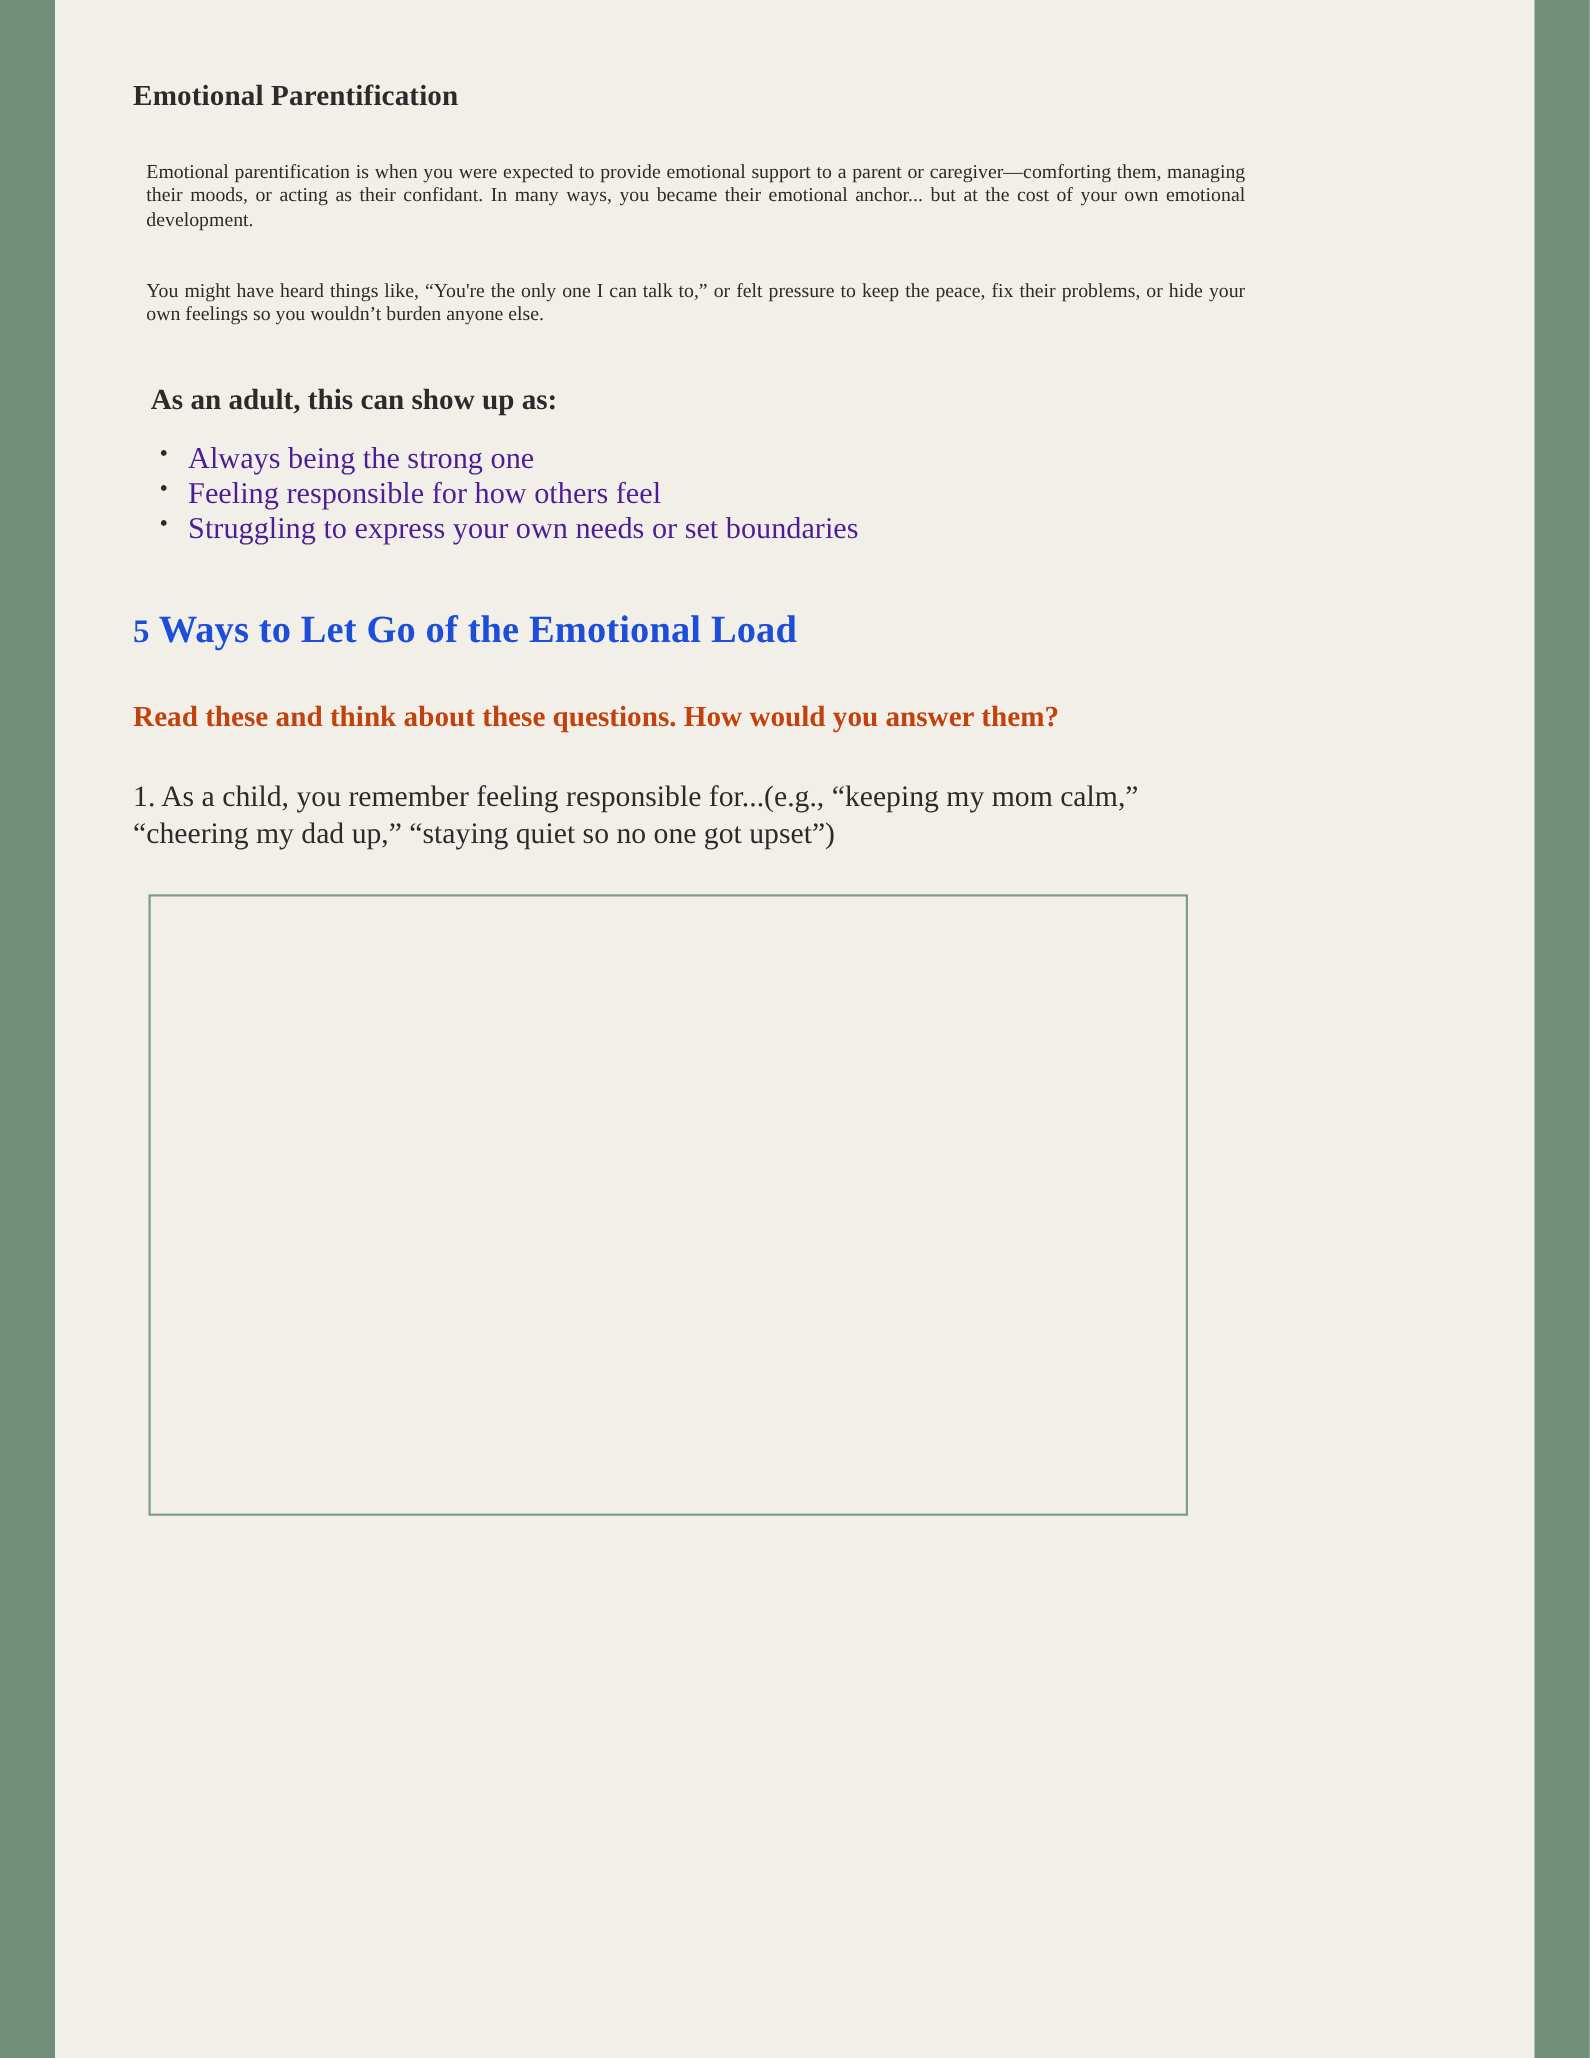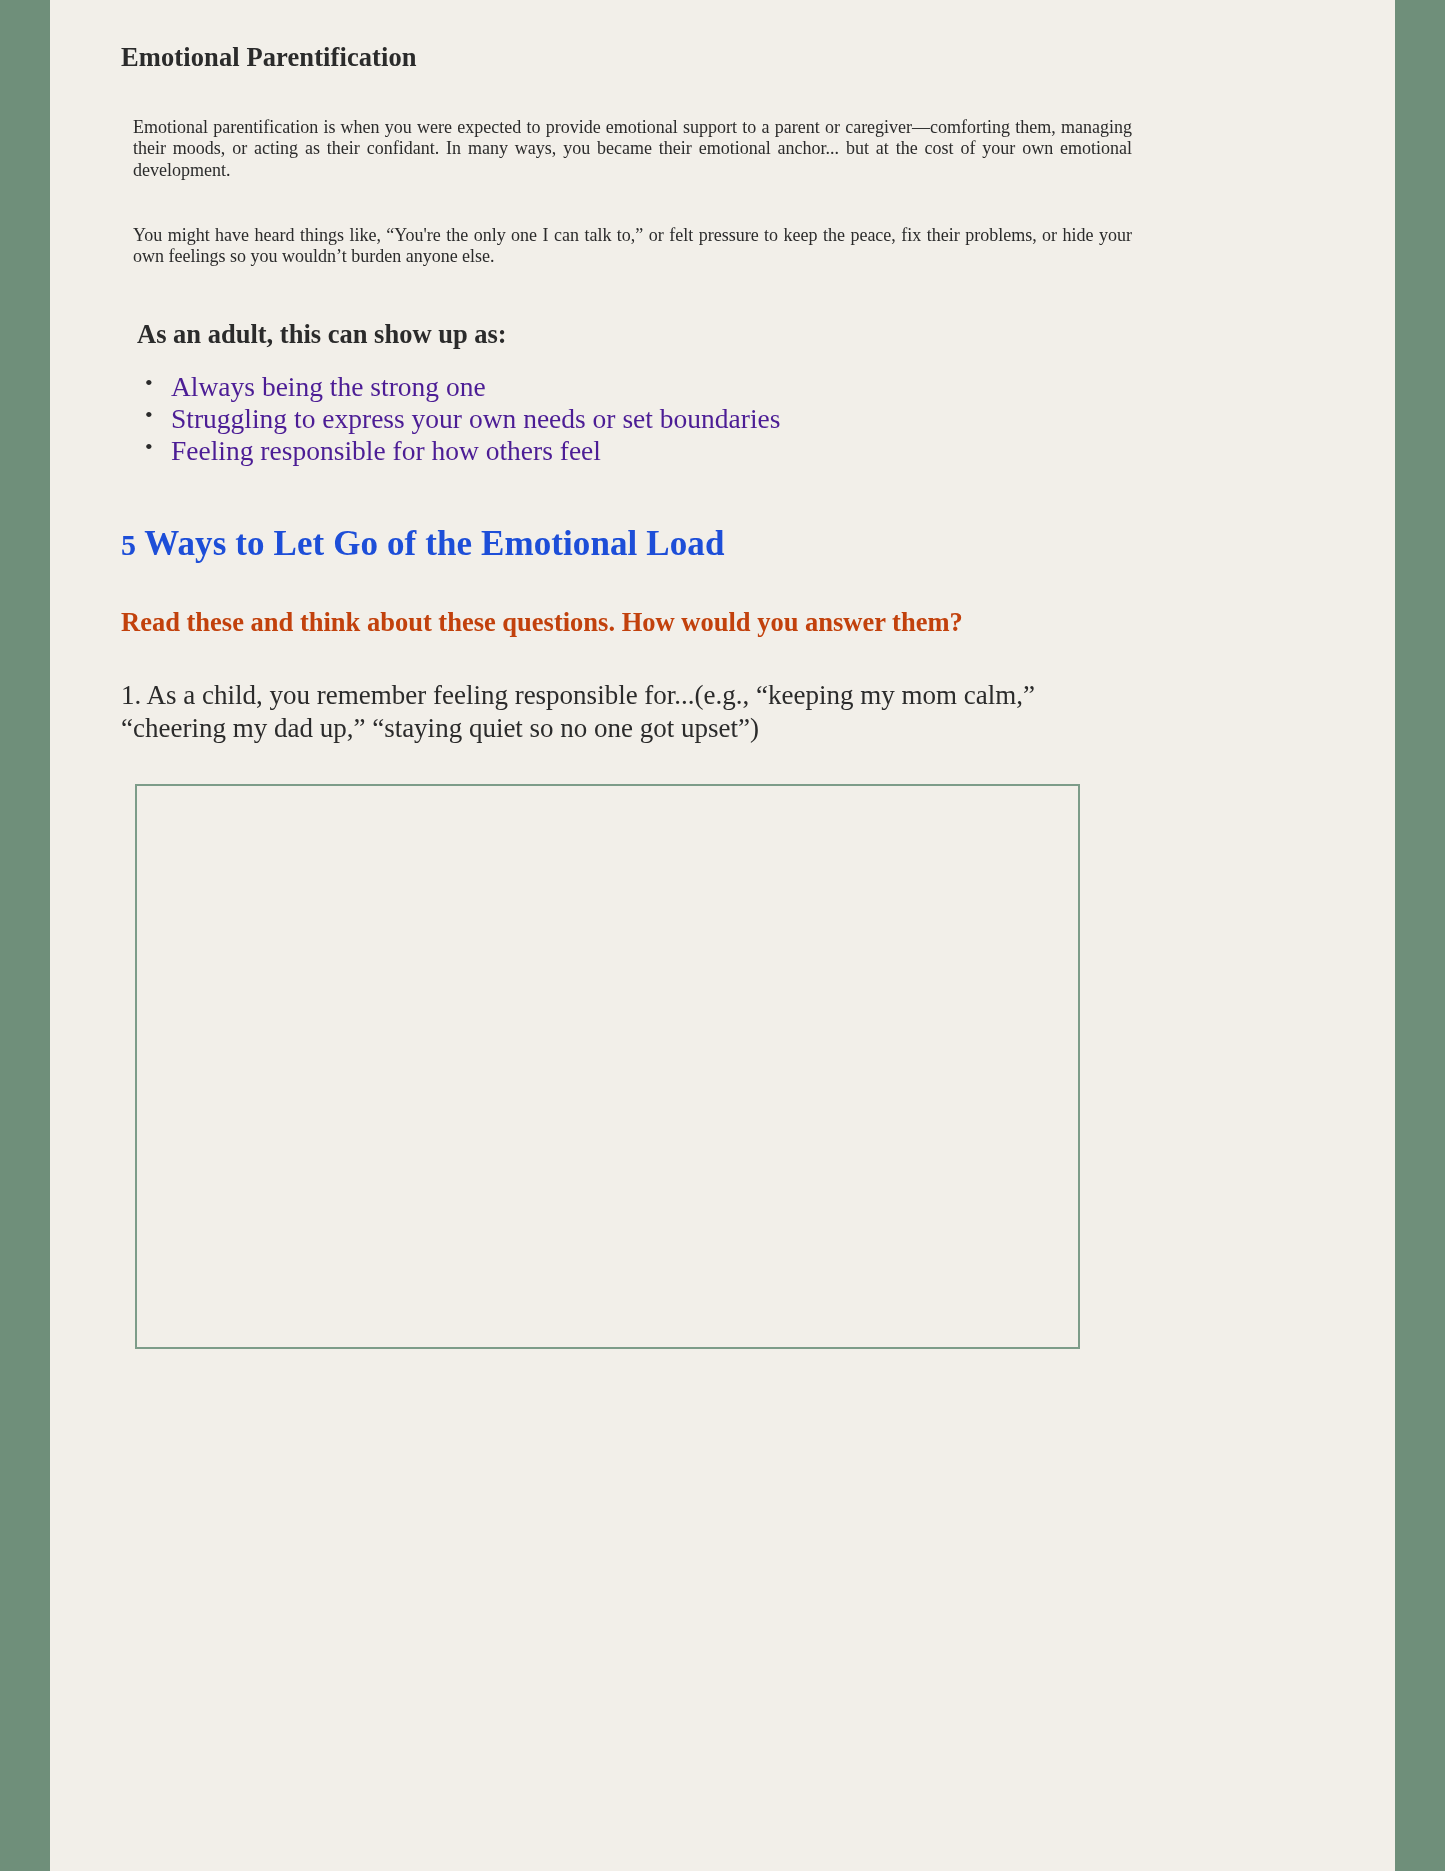--- a/index.html
+++ b/index.html
@@ -43,21 +43,21 @@
     box-sizing: border-box;
   }
 
   
   .sub-heading {
     font-size: 26.5px;
     font-weight: bold;
     color: #2b2b2b;
     letter-spacing: 0.1px;
     margin: 0;
-    padding-top: 42px;
+    padding-top: 71px;
     line-height: 1.2;
   }
 
   p.body-para {
     font-size: 18px;
     color: #2b2b2b;
     text-align: justify;
     line-height: 1.2;
     margin: 12px;
     padding-top: 31px;
@@ -151,22 +151,22 @@
       <h2 class="sub-heading">Emotional Parentification</h2>
 
       <p class="body-para">Emotional parentification is when you were expected to provide emotional support to a parent or caregiver—comforting them, managing their moods, or acting as their confidant. In many ways, you became their emotional anchor... but at the cost of your own emotional development.</p>
 
       <p class="body-para">You might have heard things like, “You're the only one I can talk to,” or felt pressure to keep the peace, fix their problems, or hide your own feelings so you wouldn’t burden anyone else.</p>
 
       <p class="lead-in">As an adult, this can show up as:</p>
 
       <ul class="showup-list">
         <li>Always being the strong one</li>
+        <li>Feeling responsible for how others feel</li>
         <li>Struggling to express your own needs or set boundaries</li>
-        <li>Feeling responsible for how others feel</li>
       </ul>
 
 
       <h1 class="section-title"><span class="oldstyle-num">5</span><span> Ways to Let Go of the Emotional Load</span></h1>
 
       <p class="instruction">Read these and think about these questions. How would you answer them?</p>
 
       <p class="question"><span class="q-bold">1. As a child, you remember feeling responsible for</span><span>...(e.g., “keeping my mom calm,” “cheering my dad up,” “staying quiet so no one got upset”)</span></p>
 
       <div class="answer-box"></div>

